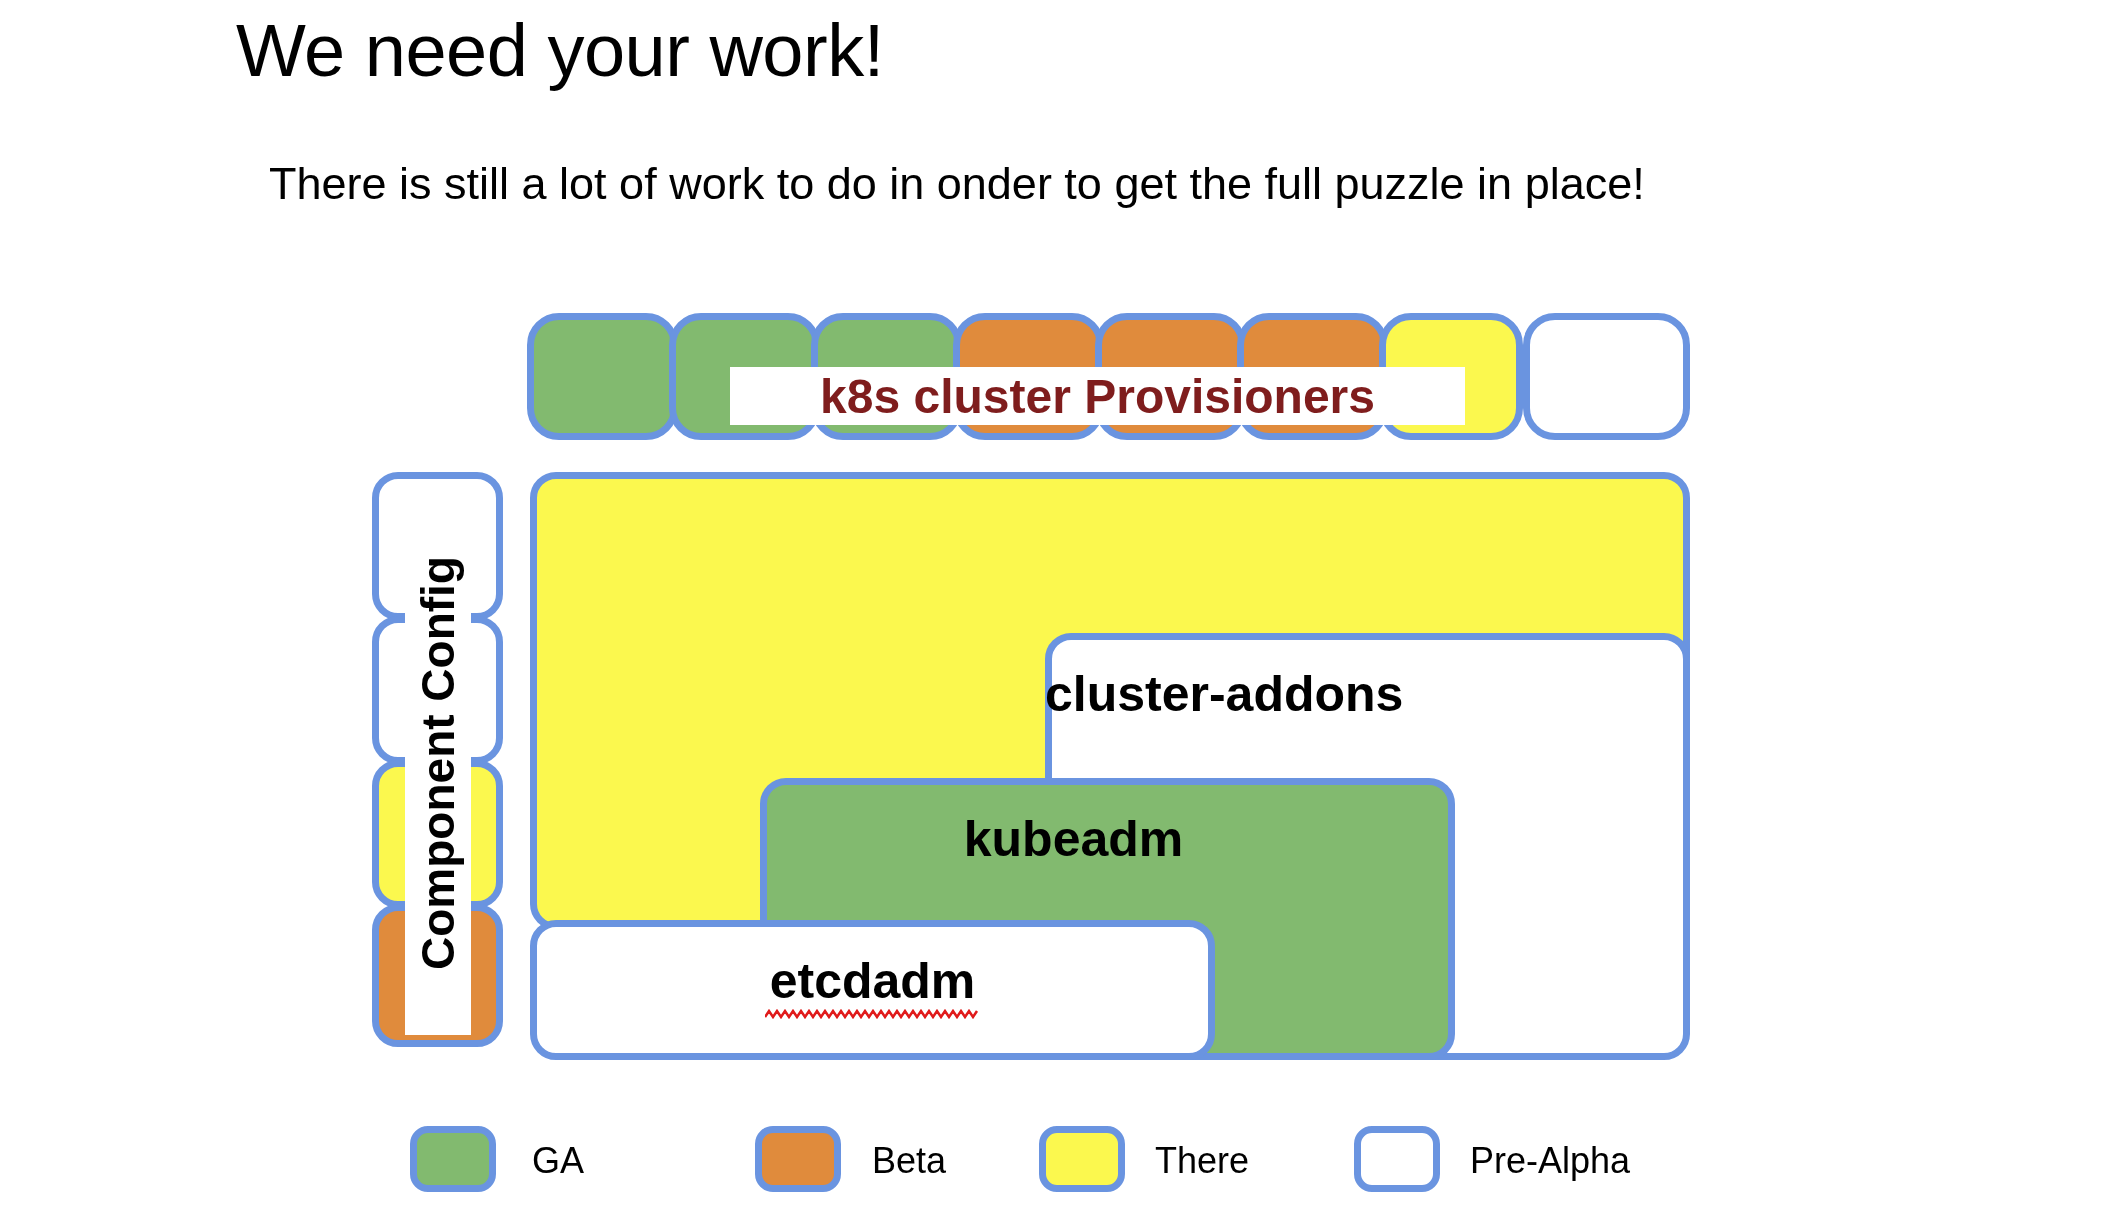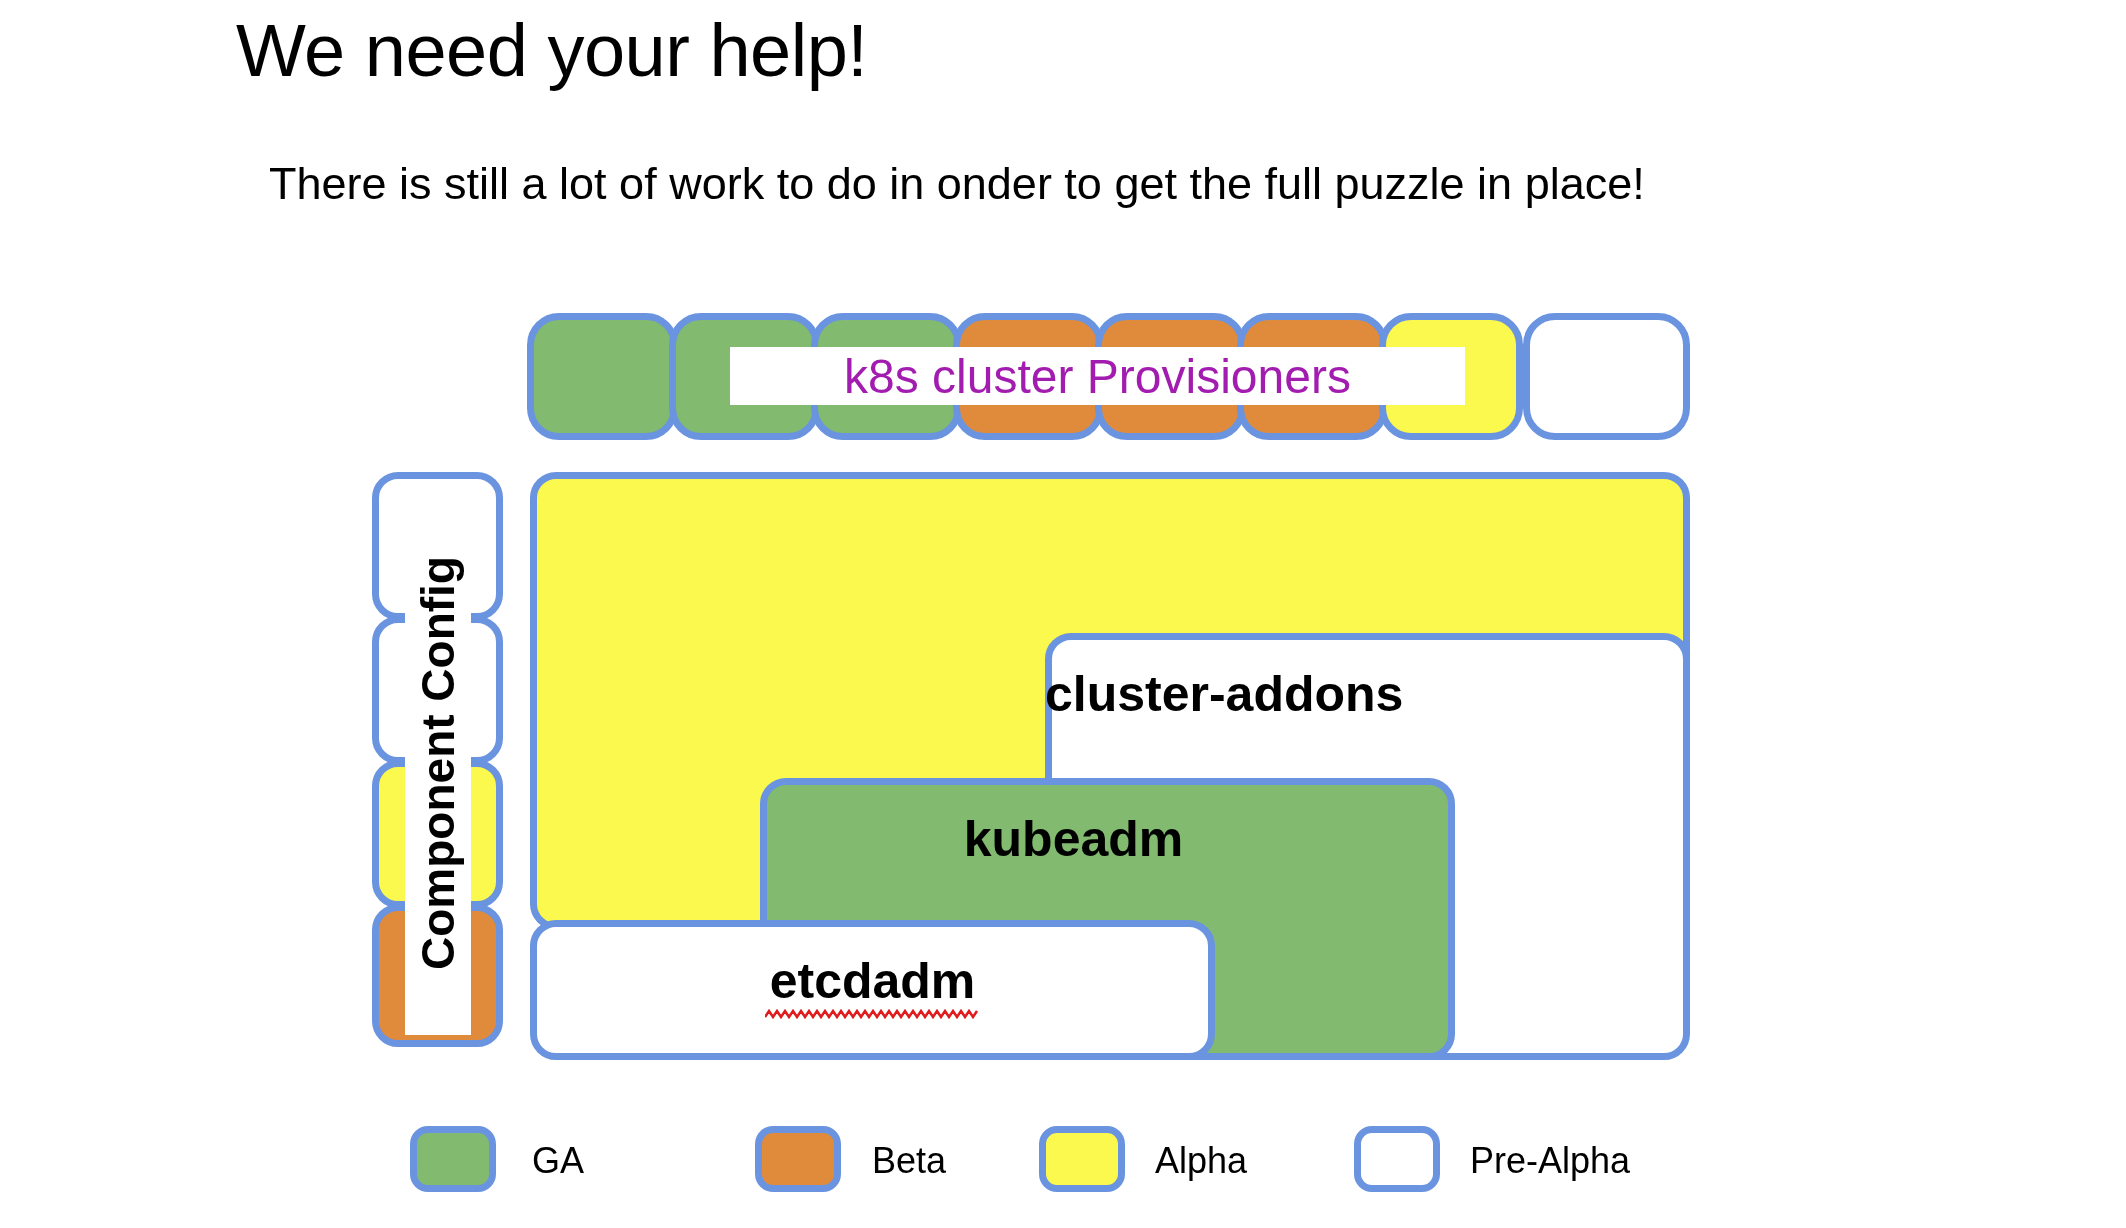--- a/index.html
+++ b/index.html
@@ -54,24 +54,25 @@
   
   .tile { border-radius: 32px; }
 
   
   .floating-label {
     position: absolute;
     background: #ffffff;
     display: flex;
     align-items: center;
     justify-content: center;
-    font-weight: normal;
-    color: #a21caf;
+    font-weight: bold;
+    color: #7f1d1d;
     z-index: 60;
     white-space: nowrap;
+    margin-top: 20px;
   }
 
   .inner-label {
     position: absolute;
     font-weight: bold;
     color: #000000;
     white-space: nowrap;
     z-index: 50;
   }
 
@@ -115,21 +116,21 @@
     font-size: 36px;
     color: #000000;
     white-space: nowrap;
   }
 </style>
 </head>
 <body>
 
 <div id="page">
 
-  <div id="title">We need your help!</div>
+  <div id="title">We need your work!</div>
 
   <div id="subtitle">There is still a lot of work to do in onder to get the full puzzle in place!</div>
 
   <div>
     <div class="blk tile green" style="left:527px;  top:313px; width:151px; height:127px;"></div>
     <div class="blk tile green" style="left:669px;  top:313px; width:151px; height:127px;"></div>
     <div class="blk tile green" style="left:811px;  top:313px; width:151px; height:127px;"></div>
     <div class="blk tile orange" style="left:953px;  top:313px; width:151px; height:127px;"></div>
     <div class="blk tile orange" style="left:1095px; top:313px; width:151px; height:127px;"></div>
     <div class="blk tile orange" style="left:1237px; top:313px; width:151px; height:127px;"></div>
@@ -165,19 +166,19 @@
   </svg>
 
   <div id="legend">
     <div class="legend-swatch" style="left:410px;  top:1126px; background:#82ba6f;"></div>
     <div class="legend-text" style="left:532px;  top:1140px;text-align:right;">GA</div>
 
     <div class="legend-swatch" style="left:755px;  top:1126px; background:#e08b3c;"></div>
     <div class="legend-text" style="left:872px;  top:1140px;">Beta</div>
 
     <div class="legend-swatch" style="left:1039px; top:1126px; background:#fbf84e;"></div>
-    <div class="legend-text" style="left:1155px; top:1140px;">Alpha</div>
+    <div class="legend-text" style="left:1155px; top:1140px;">There</div>
 
     <div class="legend-swatch" style="left:1354px; top:1126px; background:#ffffff;"></div>
     <div class="legend-text" style="left:1470px; top:1140px;">Pre-Alpha</div>
   </div>
 
 </div>
 
 </body></html>

